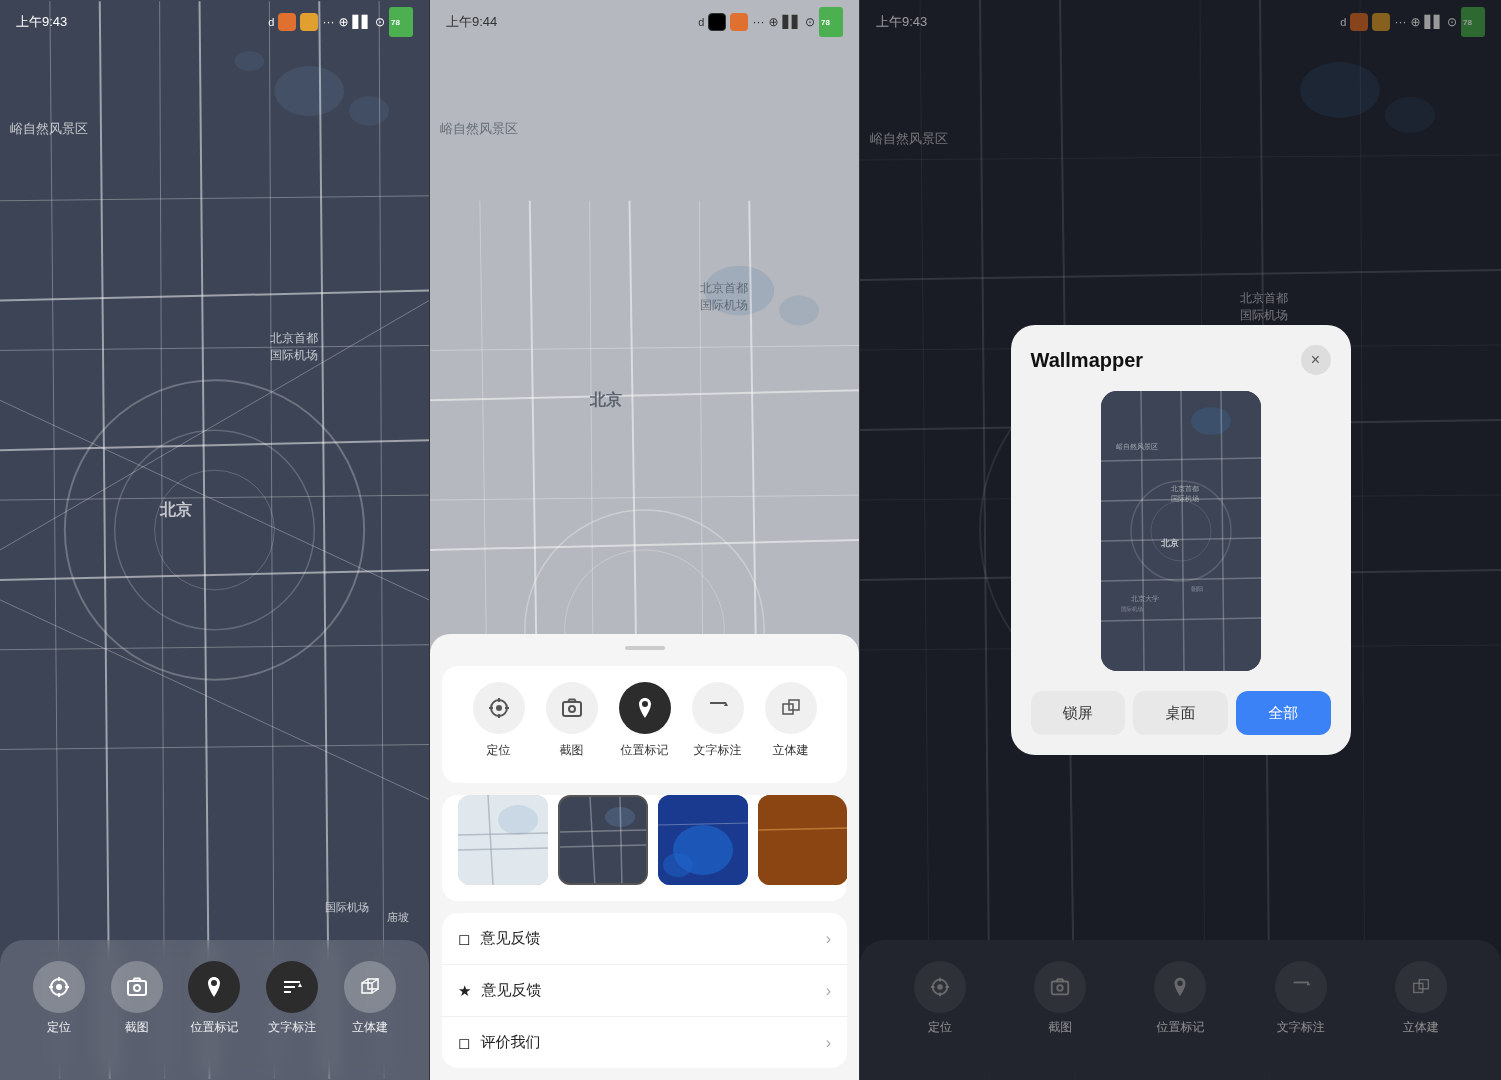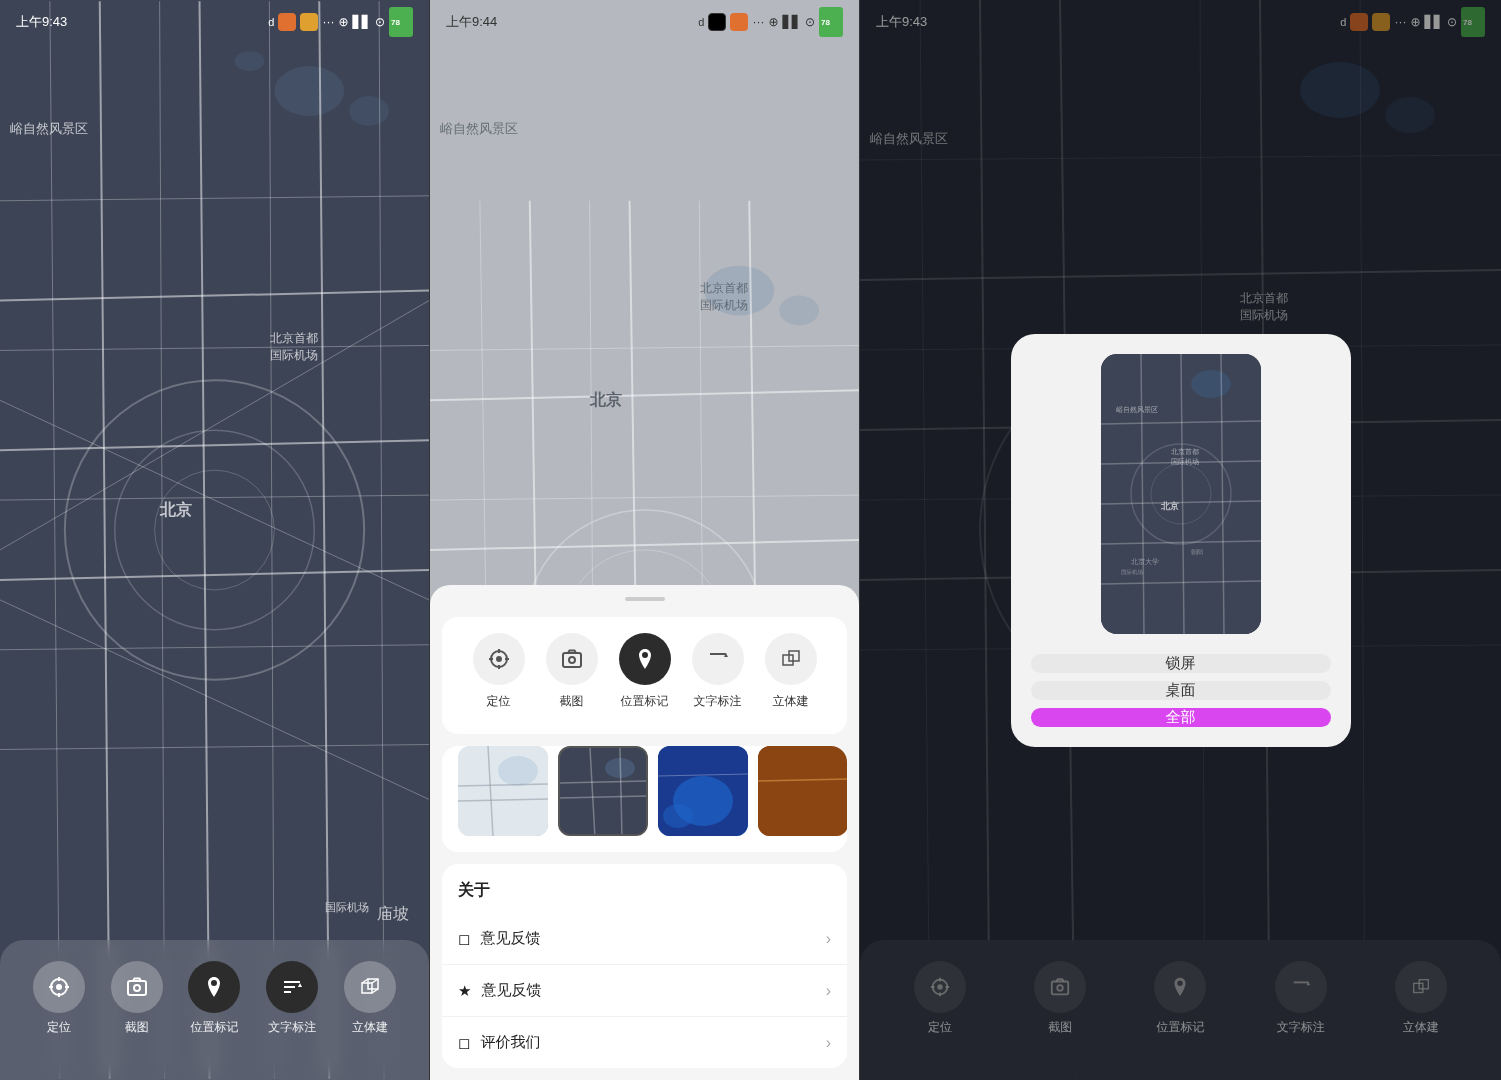--- a/index.html
+++ b/index.html
@@ -312,21 +312,21 @@
       border-radius: 16px;
       width: 160px;
       height: 280px;
       margin: 0 auto 20px;
       overflow: hidden;
       position: relative;
     }
 
     .dialog-buttons {
       display: flex;
-      flex-direction: column;
+      flex-direction: row;
       gap: 8px;
     }
 
     .dialog-btn {
       flex: 1;
       height: 44px;
       border-radius: 12px;
       display: flex;
       align-items: center;
       justify-content: center;
@@ -334,21 +334,21 @@
       font-weight: 500;
       cursor: pointer;
     }
 
     .dialog-btn-outline {
       background: #e8e8e8;
       color: #333;
     }
 
     .dialog-btn-filled {
-      background: #d946ef;
+      background: #3b82f6;
       color: #fff;
     }
 
     
     .map-roads {
       stroke: rgba(255,255,255,0.3);
       fill: none;
       stroke-width: 1;
     }
 
@@ -428,21 +428,21 @@
       <line x1="380" y1="0" x2="385" y2="1080" class="map-roads"></line>
 
       <line x1="0" y1="400" x2="430" y2="600" class="map-roads"></line>
       <line x1="0" y1="600" x2="430" y2="800" class="map-roads"></line>
       <line x1="430" y1="300" x2="0" y2="550" class="map-roads"></line>
     </svg>
 
     <div class="map-label" style="top: 120px; left: 10px;">峪自然风景区</div>
     <div class="map-label" style="top: 330px; left: 270px; font-size: 12px; text-align: center;">北京首都<br>国际机场</div>
     <div class="map-label" style="top: 500px; left: 160px; font-size: 16px; font-weight: 600;">北京</div>
-    <div class="map-label" style="bottom: 155px; right: 20px; font-size: 16px; margin-top: 32px;">庙坡</div>
+    <div class="map-label" style="bottom: 155px; right: 20px; font-size: 11px; margin-top: 32px;">庙坡</div>
     <div class="map-label" style="bottom: 165px; right: 60px; font-size: 11px;">国际机场</div>
   </div>
 
   <div class="status-bar">
     <span>上午9:43</span>
     <div class="status-right">
       <span style="font-size:11px;">d</span>
       <span class="notif-app-icon orange-sq"></span>
       <span class="notif-app-icon yellow-sq"></span>
       <span>···</span>
@@ -635,21 +635,20 @@
         <div class="style-thumb style-thumb-4">
           <svg width="90" height="90" viewBox="0 0 90 90">
             <rect width="90" height="90" fill="#8B4513"></rect>
             <line x1="0" y1="35" x2="90" y2="33" stroke="rgba(255,200,100,0.4)" stroke-width="1.5"></line>
           </svg>
         </div>
       </div>
     </div>
 
     <div class="section-card">
-      <div class="section-title">关于</div>
       <div class="about-row">
         <div class="about-row-left">
           <span>◻</span>
           <span>意见反馈</span>
         </div>
         <span class="chevron">›</span>
       </div>
       <div class="about-row">
         <div class="about-row-left">
           <span>★</span>
@@ -704,20 +703,24 @@
       <span>···</span>
       <span>⊕</span>
       <span>▋▋</span>
       <span>⊙</span>
       <span class="battery-icon">78</span>
     </div>
   </div>
 
   <div class="wallmapper-overlay">
     <div class="wallmapper-dialog">
+      <div class="dialog-header">
+        <span class="dialog-title">Wallmapper</span>
+        <div class="close-btn">×</div>
+      </div>
 
       <div class="wallpaper-preview">
         <svg width="160" height="280" viewBox="0 0 160 280" xmlns="http://www.w3.org/2000/svg">
           <rect width="160" height="280" fill="#3d4455"></rect>
           <ellipse cx="110" cy="30" rx="20" ry="14" fill="rgba(60,90,130,0.5)"></ellipse>
           <line x1="0" y1="70" x2="160" y2="67" stroke="rgba(255,255,255,0.25)" stroke-width="1.5"></line>
           <line x1="0" y1="110" x2="160" y2="107" stroke="rgba(255,255,255,0.25)" stroke-width="1.5"></line>
           <line x1="0" y1="150" x2="160" y2="147" stroke="rgba(255,255,255,0.25)" stroke-width="1.5"></line>
           <line x1="0" y1="190" x2="160" y2="187" stroke="rgba(255,255,255,0.25)" stroke-width="1.5"></line>
           <line x1="0" y1="230" x2="160" y2="227" stroke="rgba(255,255,255,0.25)" stroke-width="1.5"></line>

